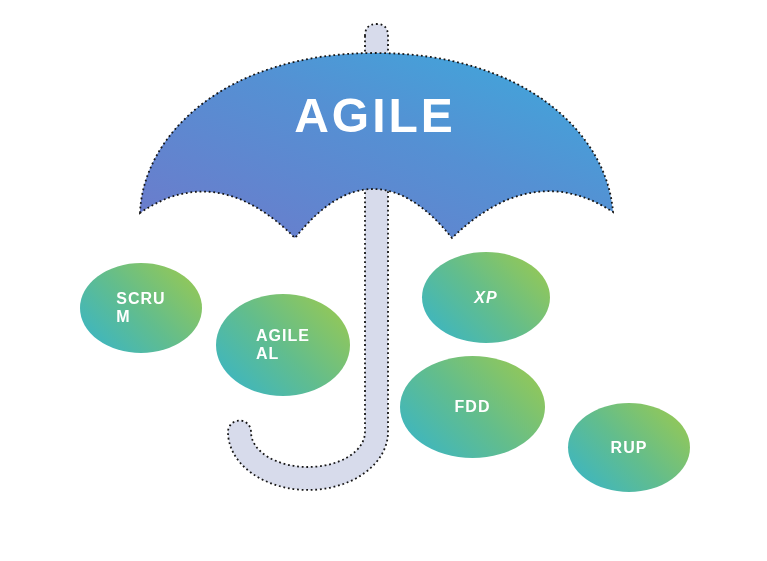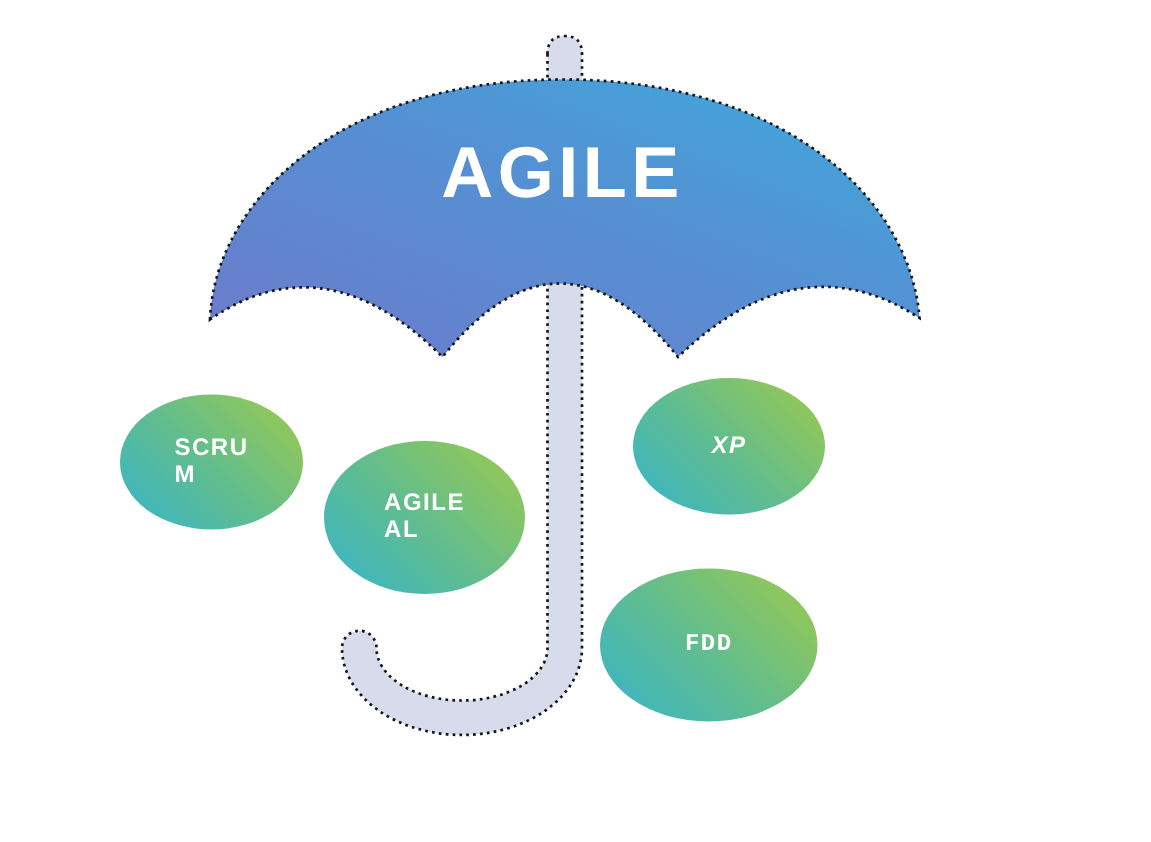--- a/index.html
+++ b/index.html
@@ -49,21 +49,21 @@
     text-align: left;
     white-space: pre-line;
     user-select: none;
   }
   
   .e-scrum   { left: 80px;  top: 263px; width: 122px; height: 90px; }
   .e-crystal { left: 216px; top: 294px; width: 134px; height: 102px; }
   .e-kanban  { left: 63px;  top: 377px; width: 146px; height: 103px; }
   .e-xp      { left: 422px; top: 252px; width: 128px; height: 91px; font-style: italic; }
   .e-dsdm    { left: 553px; top: 285px; width: 139px; height: 103px; }
-  .e-fdd     { left: 400px; top: 379px; width: 145px; height: 102px; font-family: Liberation Mono, monospace; }
+  .e-fdd     { left: 400px; top: 356px; width: 145px; height: 102px; }
   .e-rup     { left: 568px; top: 403px; width: 122px; height: 89px; }
 </style>
 </head>
 <body>
 
 <div class="stage">
 
   <svg class="umbrella-svg" width="767" height="561" viewBox="0 0 767 561">
     <defs>
       <linearGradient id="canopyGrad" x1="0" y1="1" x2="1" y2="0">
@@ -106,14 +106,17 @@
 
   <div class="method-ellipse e-xp">
     <div class="method-label">XP</div>
   </div>
 
 
   <div class="method-ellipse e-fdd">
     <div class="method-label">FDD</div>
   </div>
 
+  <div class="method-ellipse e-rup">
+    <div class="method-label">RUP</div>
+  </div>
 
 </div>
 
 </body></html>

